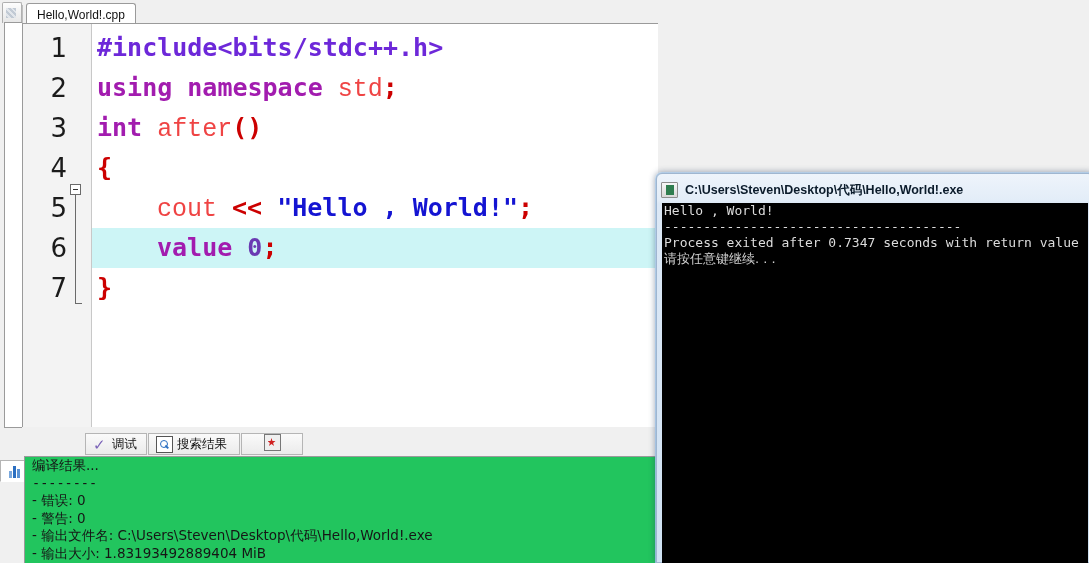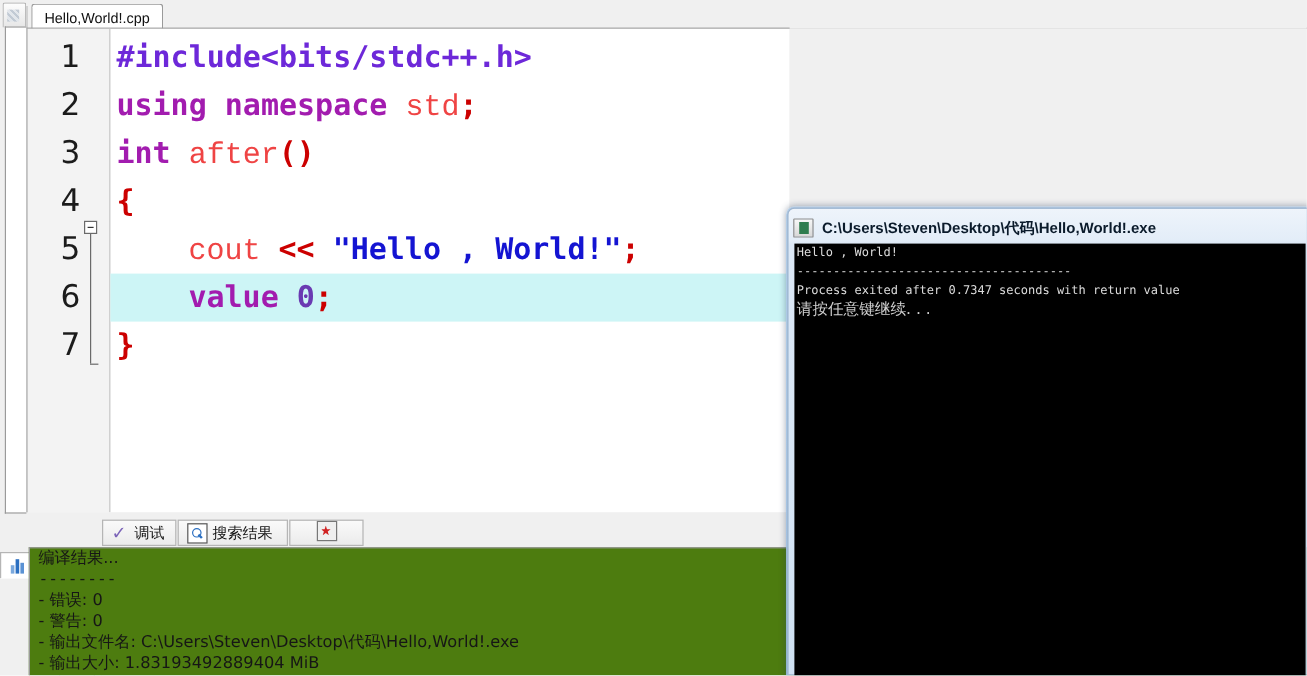--- a/index.html
+++ b/index.html
@@ -180,21 +180,21 @@
     background: #efefef; border: 1px solid #777;
   }
   .ic-close::after {
     content: ""; position: absolute; left: 3px; top: 3px;
     width: 8px; height: 8px; background: #d02020;
     clip-path: polygon(50% 0,62% 38%,100% 38%,70% 61%,82% 100%,50% 76%,18% 100%,30% 61%,0 38%,38% 38%);
   }
 
   .logbox {
     position: absolute; left: 24px; top: 24px; right: 0; bottom: 0;
-    background: #4d7c0f;
+    background: #22c55e;
     border: 1px solid #9a9a9a; border-right: none; border-bottom: none;
     overflow: hidden;
   }
   .logline {
     font-family: "DejaVu Sans Mono", monospace;
     font-size: 13.5px; line-height: 17.5px; color: #161616;
     white-space: pre; padding-left: 7px;
   }
   .logline.zh { font-family: "DejaVu Sans", sans-serif; }
 
@@ -231,21 +231,21 @@
     content: ""; position: absolute; left: 4px; top: 2px;
     width: 8px; height: 10px; background: #2f7d4f;
   }
   .console-screen {
     position: absolute; left: 7px; right: 7px; top: 31px; bottom: 0;
     background: #000000;
     overflow: hidden;
   }
   .console-line {
     font-family: "DejaVu Sans Mono", monospace;
-    font-size: 10px; line-height: 16px;
+    font-size: 13px; line-height: 16px;
     color: #cfcfcf; white-space: pre; padding-left: 2px;
   }
   .console-line.bright { color: #dcdcdc; }
   .console-line.zh { font-family: "DejaVu Sans", sans-serif; font-size: 13px; }
 
   
   .editor-right-fill {
     position: absolute; left: 658px; top: 24px; width: 431px; height: 403px;
     background: #f0f0f0;
   }

